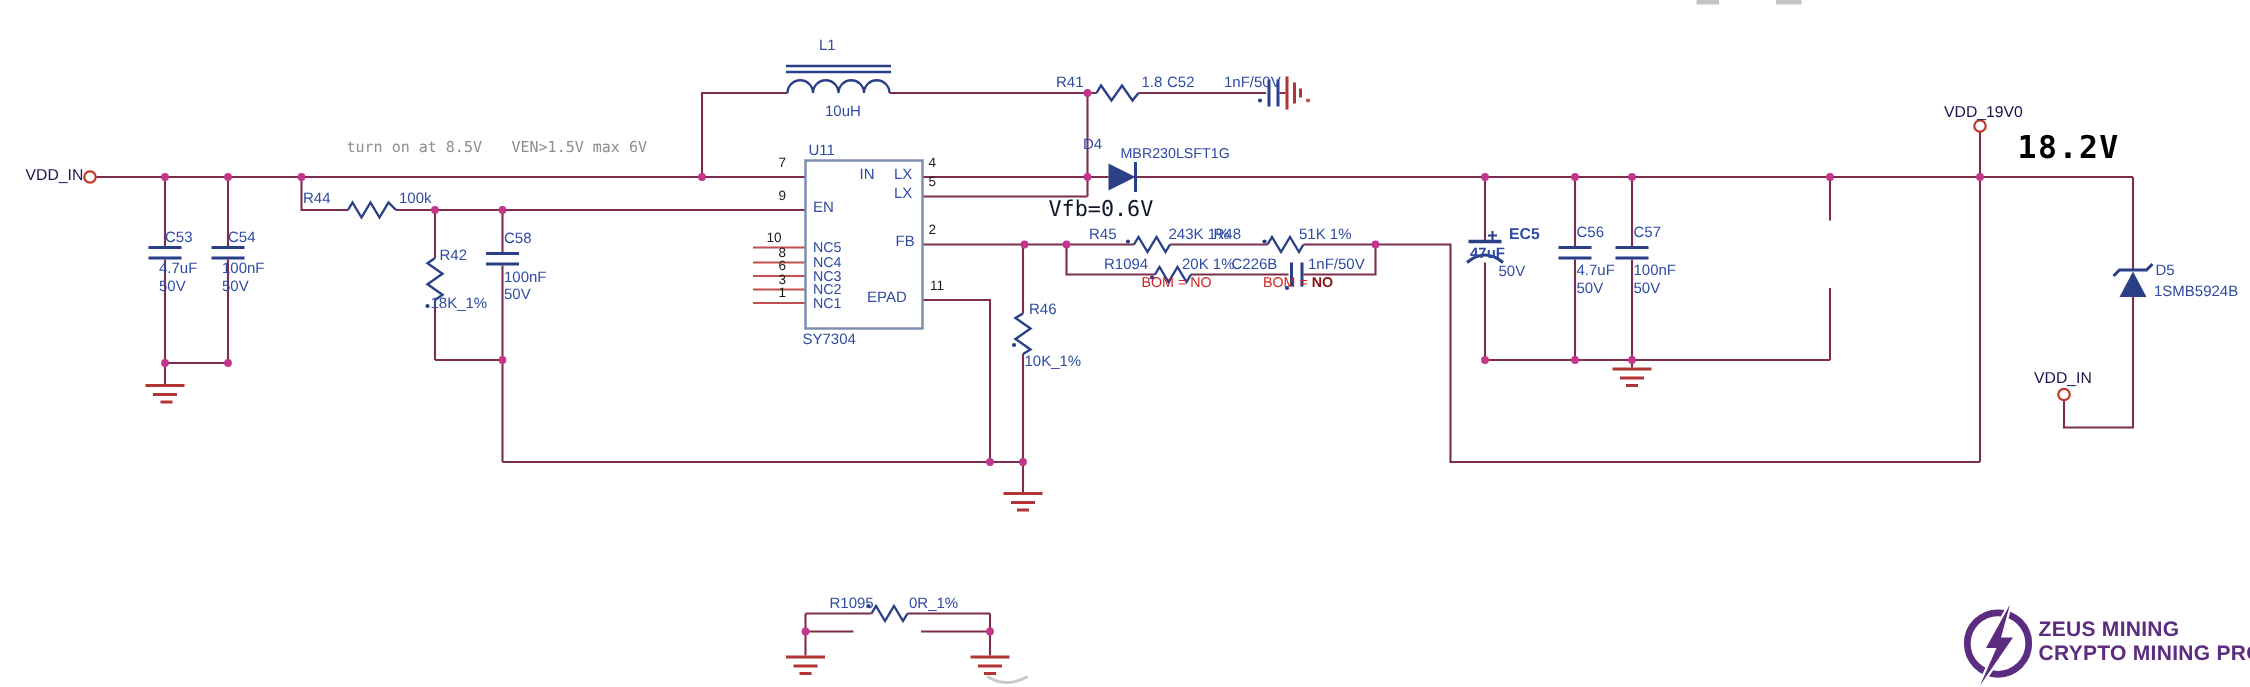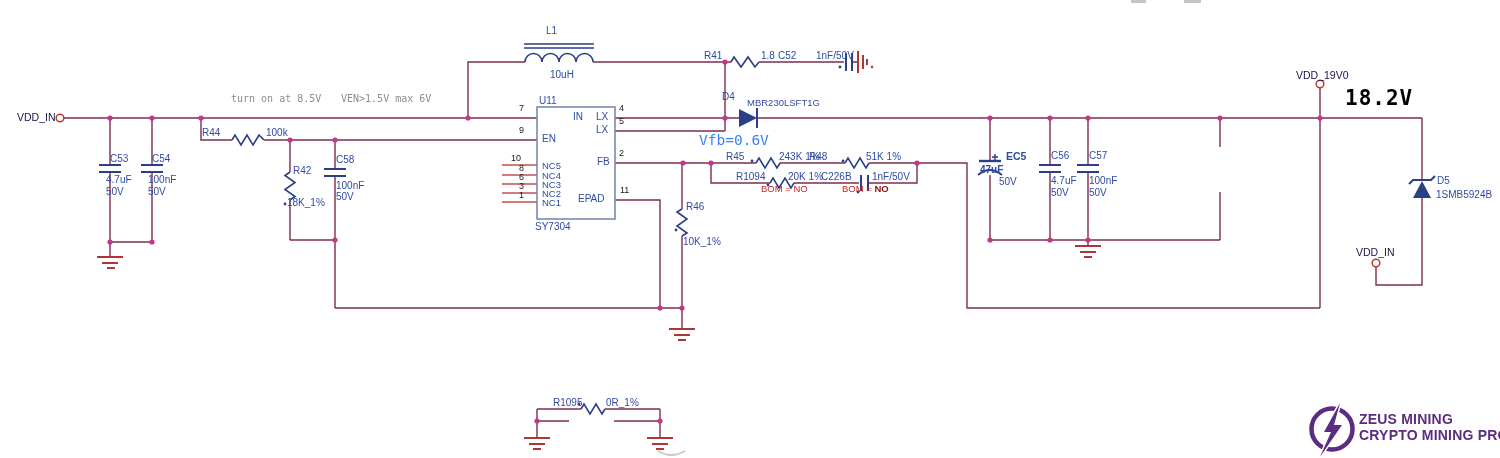--- a/index.html
+++ b/index.html
@@ -6,21 +6,21 @@
   #canvas{position:relative;width:1500px;height:458px;background:#ffffff;overflow:hidden;
           font-family:"Liberation Sans",sans-serif;}
   #canvas svg.layer{position:absolute;left:0;top:0;}
   .L{position:absolute;line-height:1;white-space:pre;color:#2F4BA4;font-size:10px;
      font-family:"Liberation Sans",sans-serif;}
   .k{color:#15154a;font-size:10.5px;font-weight:normal;}
   .n{color:#1a1a1a;font-size:9px;}
   .pn{color:#2F4BA4;font-size:10px;}
   .pns{color:#2F4BA4;font-size:9.5px;}
   .g{font-family:"DejaVu Sans Mono",monospace;color:#8d8d8d;font-size:10px;}
-  .m{font-family:"DejaVu Sans Mono",monospace;color:#3b82f6;font-size:14.5px;}
+  .m{font-family:"DejaVu Sans Mono",monospace;color:#0f172a;font-size:14.5px;}
   .vout{font-family:"DejaVu Sans Mono",monospace;color:#000;font-size:21px;font-weight:bold;letter-spacing:1px;}
   .r{color:#CC2525;font-size:9.5px;}
   .rb{color:#8a1111;font-size:9.5px;font-weight:bold;}
   .b{font-weight:bold;}
   .s95{font-size:9.5px;}
   .logo-t{color:#5B2C7F;font-weight:bold;font-size:14px;letter-spacing:.2px;}
   .frag{position:absolute;background:#c4c4c4;height:3px;top:0;}
 </style>
 </head>
 <body>

